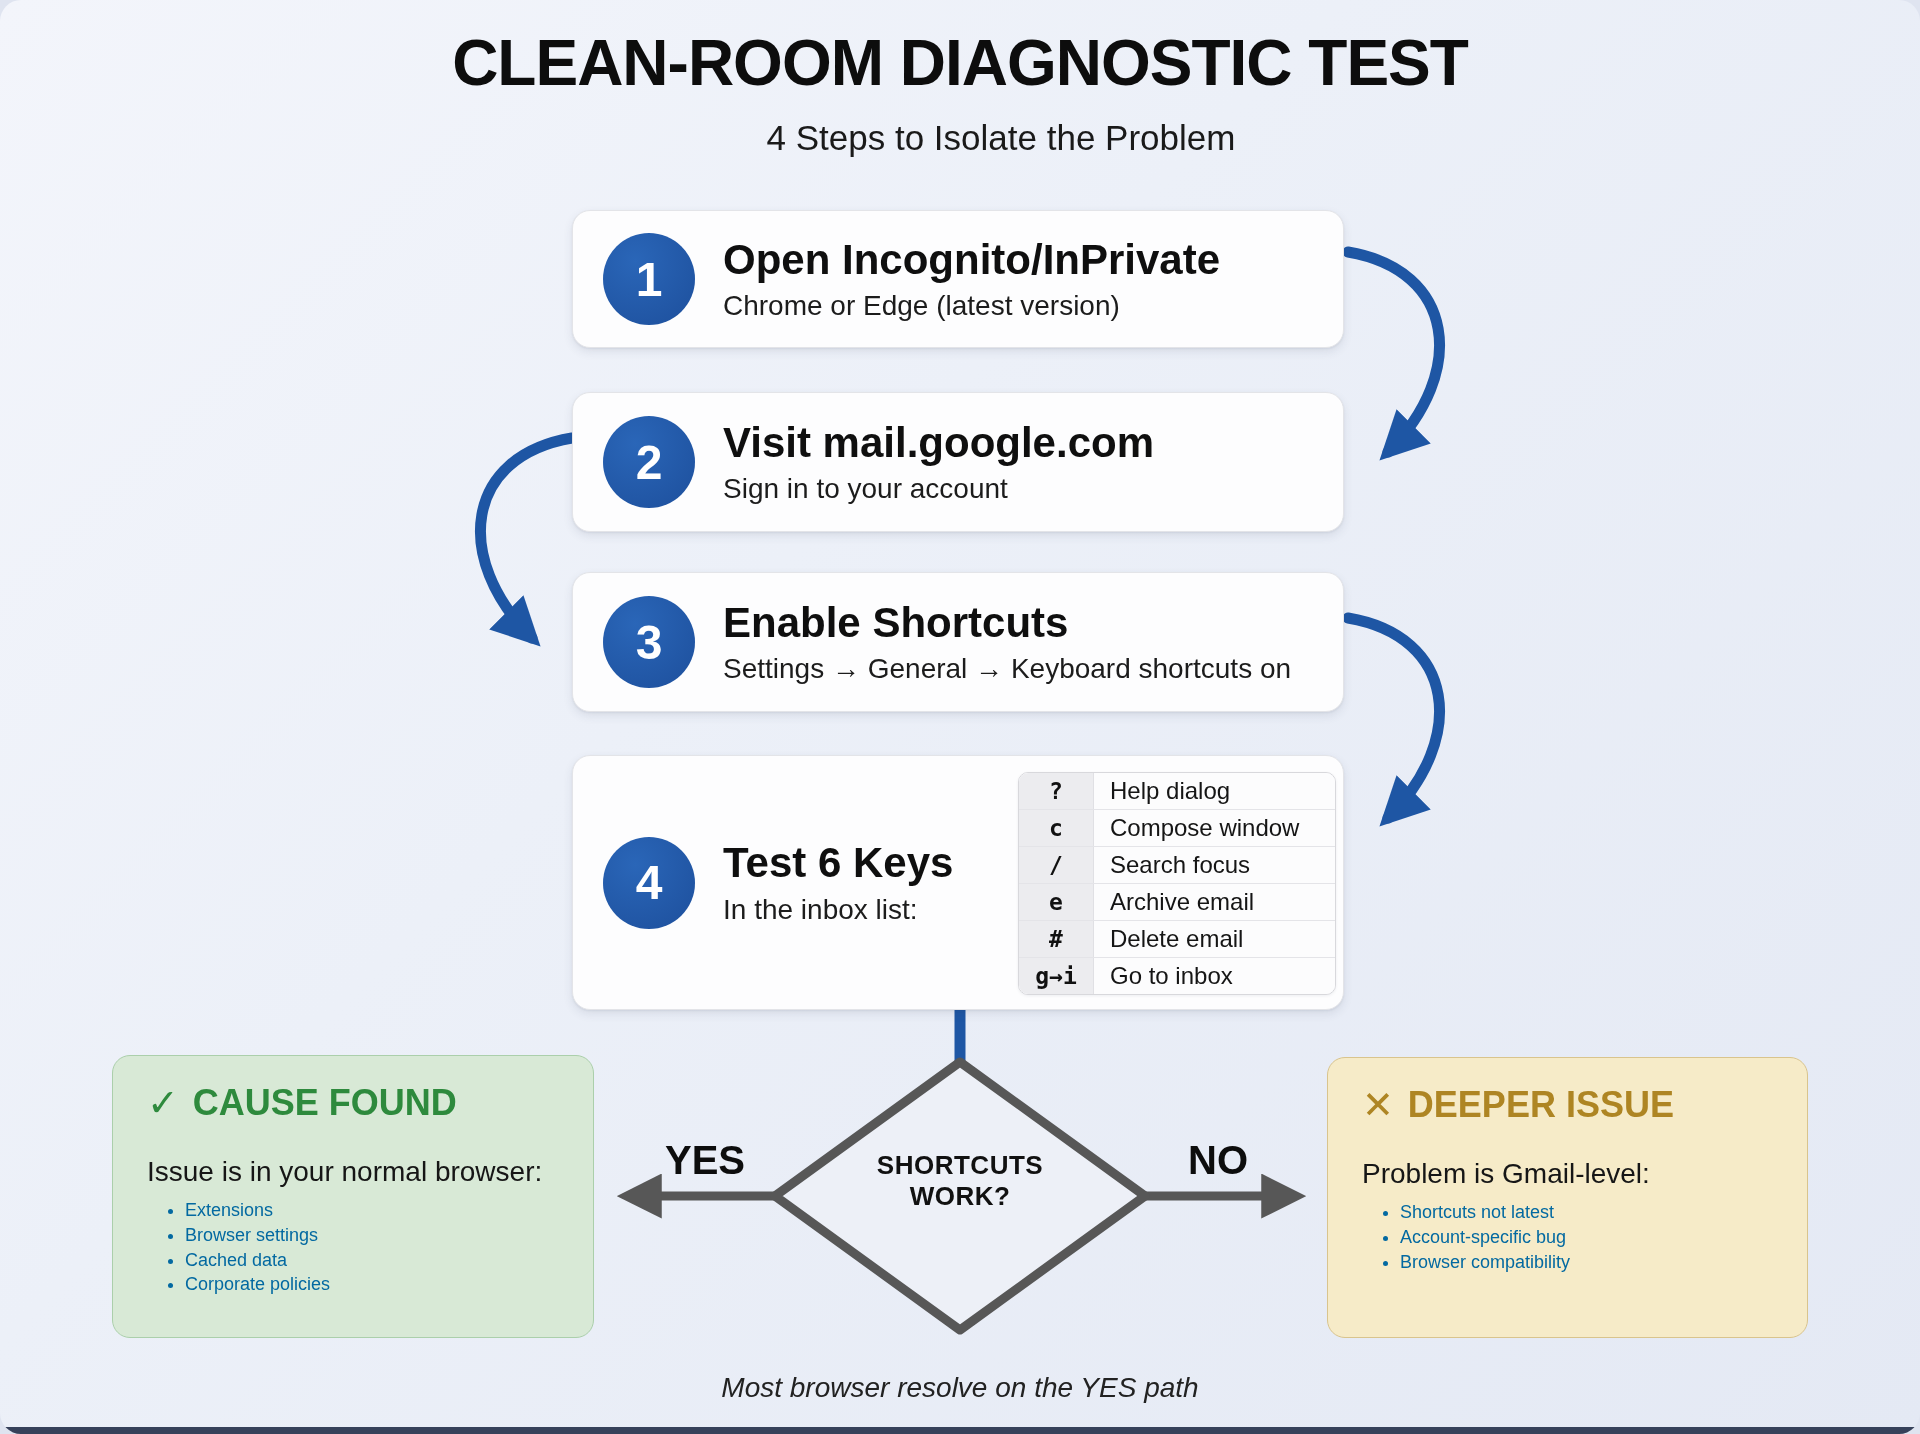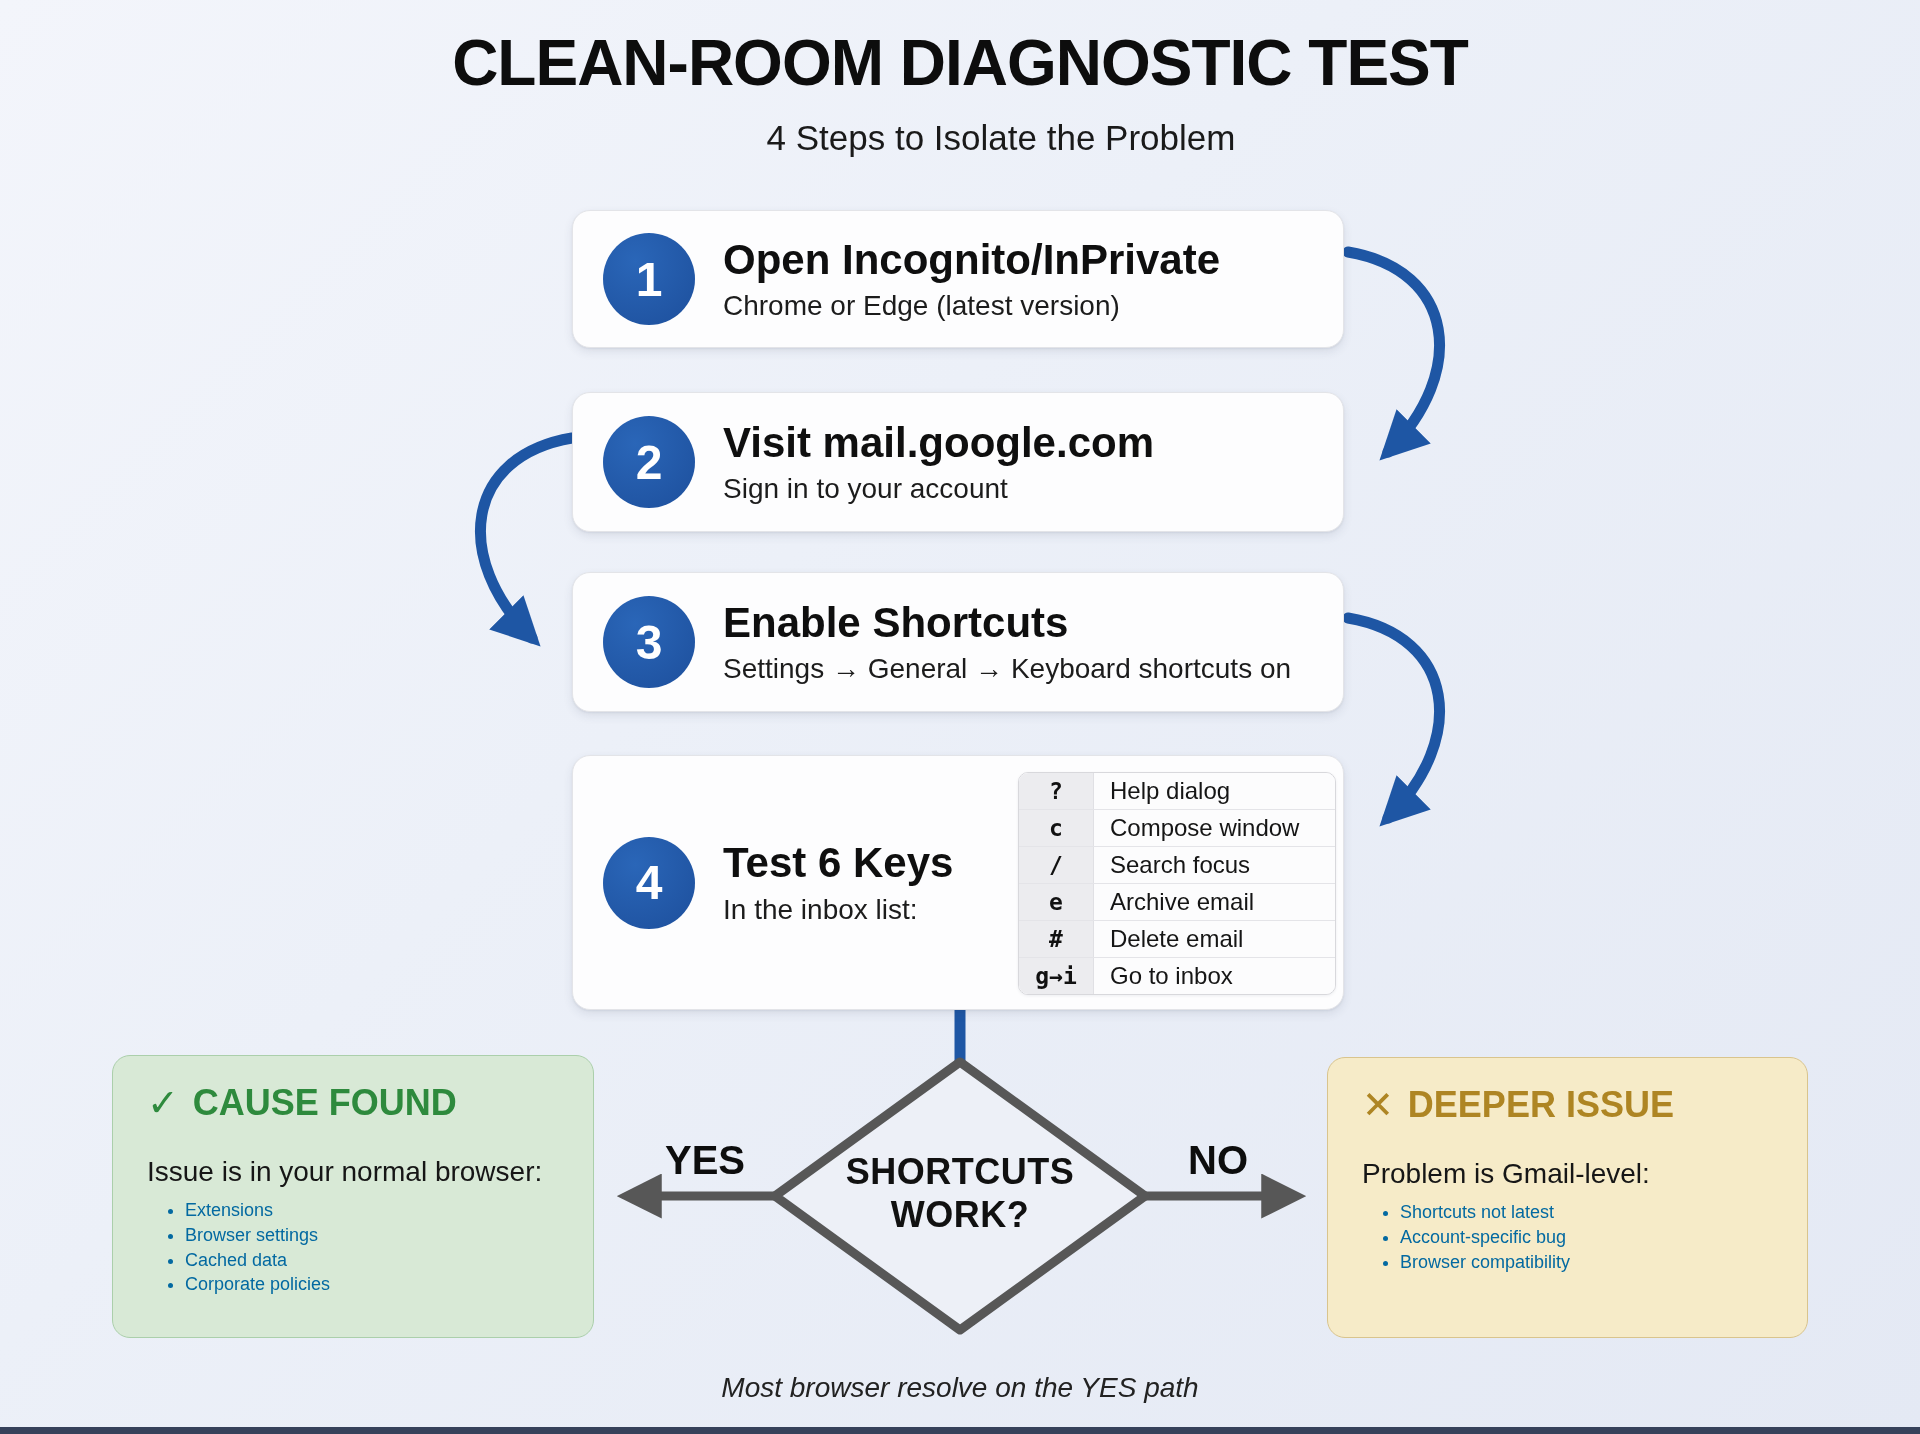--- a/index.html
+++ b/index.html
@@ -1,19 +1,19 @@
 <!DOCTYPE html>
 <html><head>
 <meta charset="utf-8">
 <style>
   html,body{margin:0;padding:0;background:#dfe4f0;}
   .canvas{
     position:relative; width:1920px; height:1434px; overflow:hidden;
     background:linear-gradient(135deg,#f3f5fb 0%,#ecf0f8 40%,#e4e9f4 100%);
-    font-family:"Liberation Sans","DejaVu Sans",sans-serif; color:#121212;
+    font-family:"Liberation Sans","DejaVu Sans",sans-serif; color:#121212;border-radius:21px;
   }
   .overlay{position:absolute;left:0;top:0;width:1920px;height:1434px;}
   .page-title{
     position:absolute; left:0; top:26px; width:1920px; margin:0;
     text-align:center; font-size:64px; font-weight:800; letter-spacing:-1px; color:#0d0d0d;
   }
   .page-subtitle{
     position:absolute; left:0; top:118px; width:1920px;
     text-align:center; font-size:35px; font-weight:400; color:#1a1a1a;padding-left:41px;
   }
@@ -39,21 +39,21 @@
   .kt-row{display:flex; height:36px; border-top:1px solid #e4e4e8; background:#fcfcfd;}
   .kt-row:first-child{border-top:none;}
   .kt-key{
     flex:0 0 74px; background:#ececef; display:flex; align-items:center; justify-content:center;
     font-family:"DejaVu Sans Mono","Liberation Mono",monospace; font-weight:700; font-size:23px; color:#111;
     border-right:1px solid #e0e0e4;
   }
   .kt-desc{flex:1; display:flex; align-items:center; padding-left:16px; font-size:24px; color:#151515;}
   .decision-label{
     position:absolute; left:800px; top:1150px; width:320px; text-align:center;
-    font-size:36px; font-weight:800; letter-spacing:.5px; line-height:1.2; color:#111;
+    font-size:26px; font-weight:800; letter-spacing:.5px; line-height:1.2; color:#111;
   }
   .branch-label{position:absolute; font-size:40px; font-weight:800; color:#0d0d0d; width:120px; text-align:center;}
   .branch-yes{left:645px; top:1138px;}
   .branch-no{left:1158px; top:1138px;}
   .outcome{position:absolute; box-sizing:border-box; border-radius:18px; padding:26px 30px 20px 34px;}
   .outcome-yes{
     left:112px; top:1055px; width:482px; height:283px;
     background:#d8e9d6; border:1.5px solid #abcfab;
   }
   .outcome-no{

